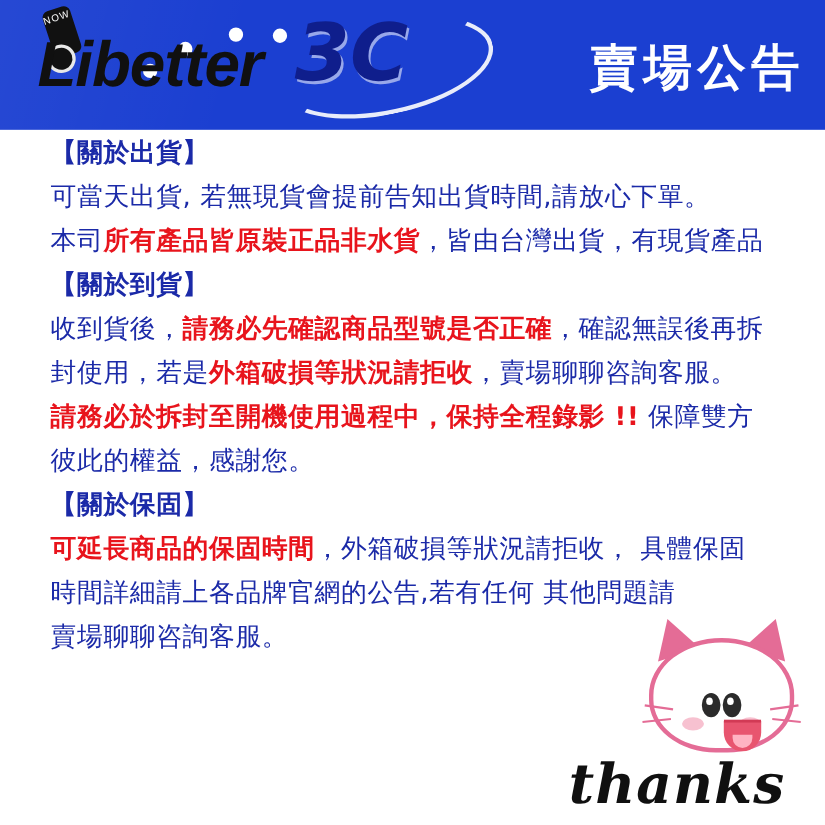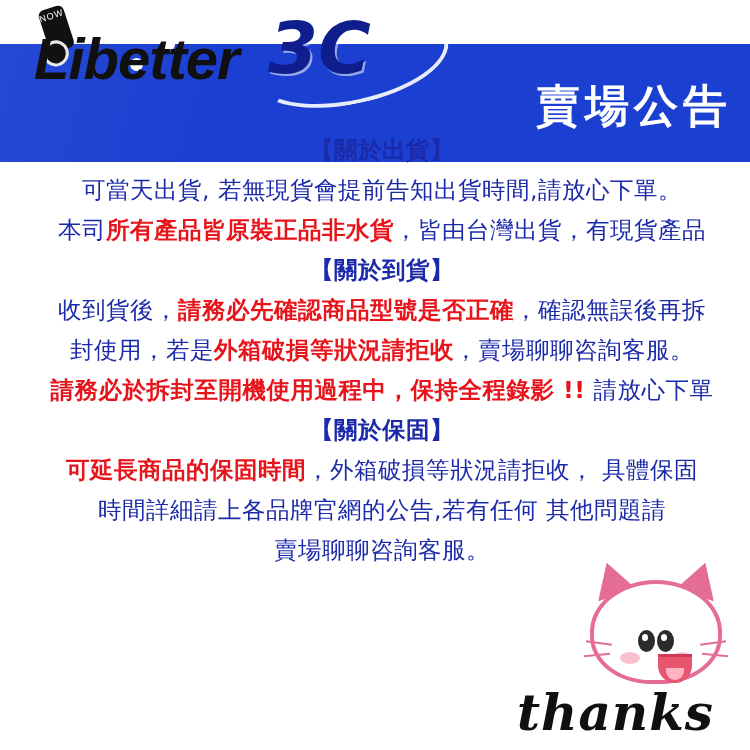--- a/index.html
+++ b/index.html
@@ -24,21 +24,20 @@
 
   
   .header-band {
     position: absolute;
     left: 0;
     top: 0;
     width: 750px;
     height: 118px;
     background: #1b3fd1;
     overflow: hidden;
-    margin-top: 44px;
   }
   .header-band::after {
     
     content: "";
     position: absolute;
     left: -40px;
     top: 0;
     width: 420px;
     height: 118px;
     background: linear-gradient(105deg, rgba(255,255,255,0.06) 0%, rgba(255,255,255,0.00) 60%);
@@ -150,23 +149,22 @@
     font-size: 9px;
     color: #ffffff;
     font-family: "Liberation Sans", sans-serif;
     letter-spacing: 1px;
   }
 
   
   .content {
     position: absolute;
     left: 46px;
-    top: 130px;
+    top: 118px;
     width: 672px;
-    text-align: center;
   }
   .line {
     font-family: "DejaVu Sans", "Liberation Sans", sans-serif;
     font-size: 23.5px;
     line-height: 40px;
     color: #1b2aa8;
     white-space: nowrap;
     letter-spacing: 0.5px;
   }
   .line.heading {
@@ -317,21 +315,22 @@
     <div class="logo-3c">3C</div>
   </div>
 
   <div class="content">
       <div class="line heading">【關於出貨】</div>
       <div class="line"><span class="blue">可當天出貨, 若無現貨會提前告知出貨時間,請放心下單。</span></div>
       <div class="line"><span class="blue">本司</span><span class="red">所有產品皆原裝正品非水貨</span><span class="blue">，皆由台灣出貨，有現貨產品</span></div>
       <div class="line heading">【關於到貨】</div>
       <div class="line"><span class="blue">收到貨後，</span><span class="red">請務必先確認商品型號是否正確</span><span class="blue">，確認無誤後再拆</span></div>
       <div class="line"><span class="blue">封使用，若是</span><span class="red">外箱破損等狀況請拒收</span><span class="blue">，賣場聊聊咨詢客服。</span></div>
-      <div class="line"><span class="red">請務必於拆封至開機使用過程中，保持全程錄影 !!</span><span class="blue"> 請放心下單</span></div>
+      <div class="line"><span class="red">請務必於拆封至開機使用過程中，保持全程錄影 !!</span><span class="blue"> 保障雙方</span></div>
+      <div class="line"><span class="blue">彼此的權益，感謝您。</span></div>
       <div class="line heading">【關於保固】</div>
       <div class="line"><span class="red">可延長商品的保固時間</span><span class="blue">，外箱破損等狀況請拒收， 具體保固</span></div>
       <div class="line"><span class="blue">時間詳細請上各品牌官網的公告,若有任何 其他問題請</span></div>
       <div class="line"><span class="blue">賣場聊聊咨詢客服。</span></div>
     </div>
 
   <div class="cat">
     <div class="ear left"></div>
     <div class="ear right"></div>
     <div class="head">

